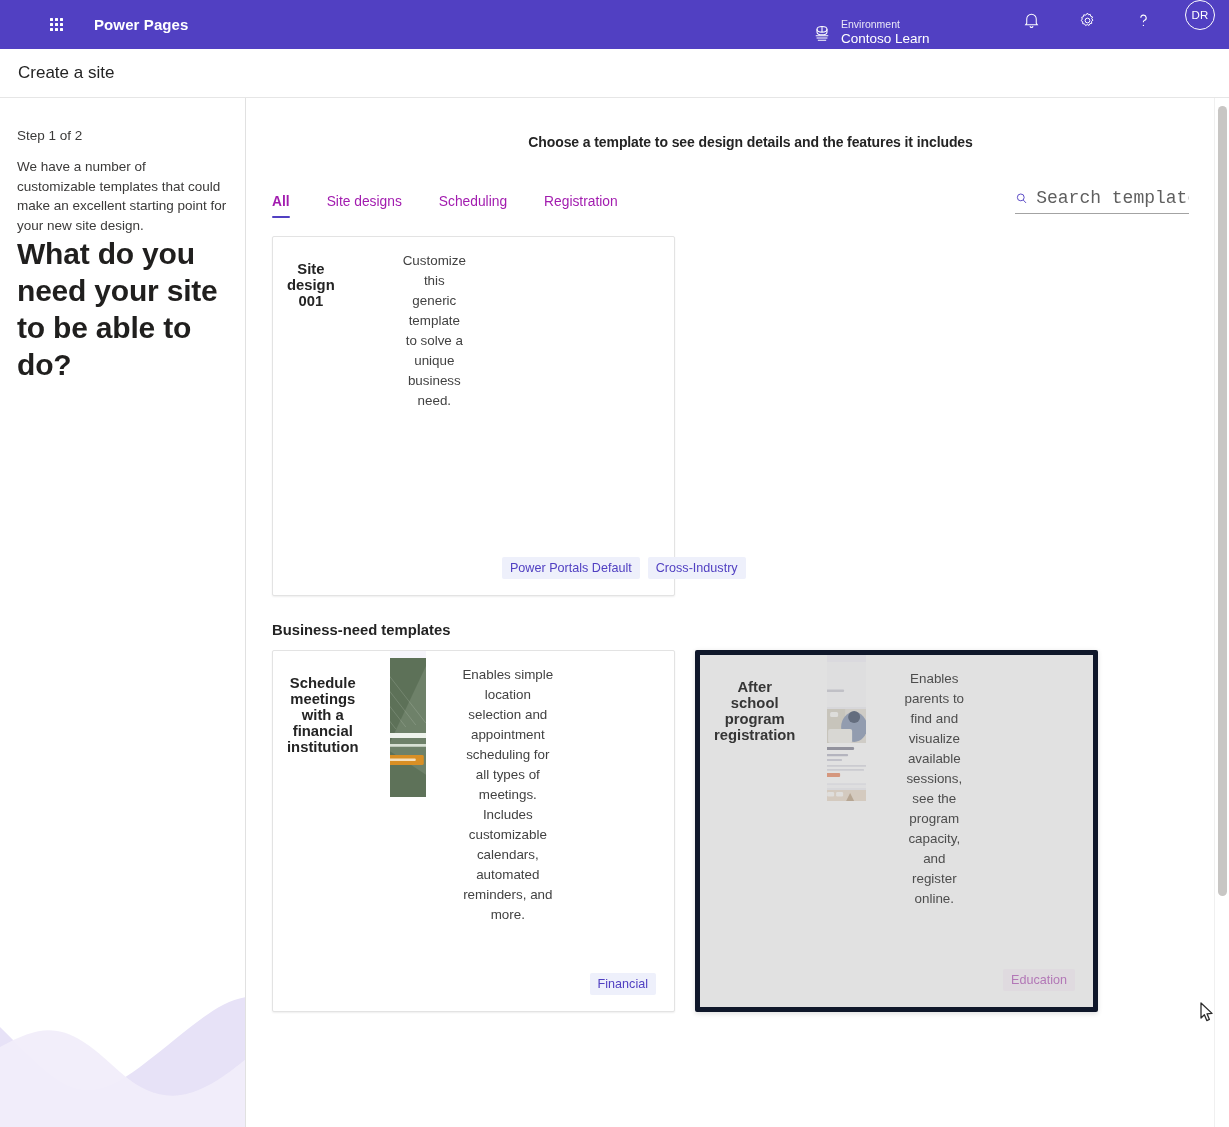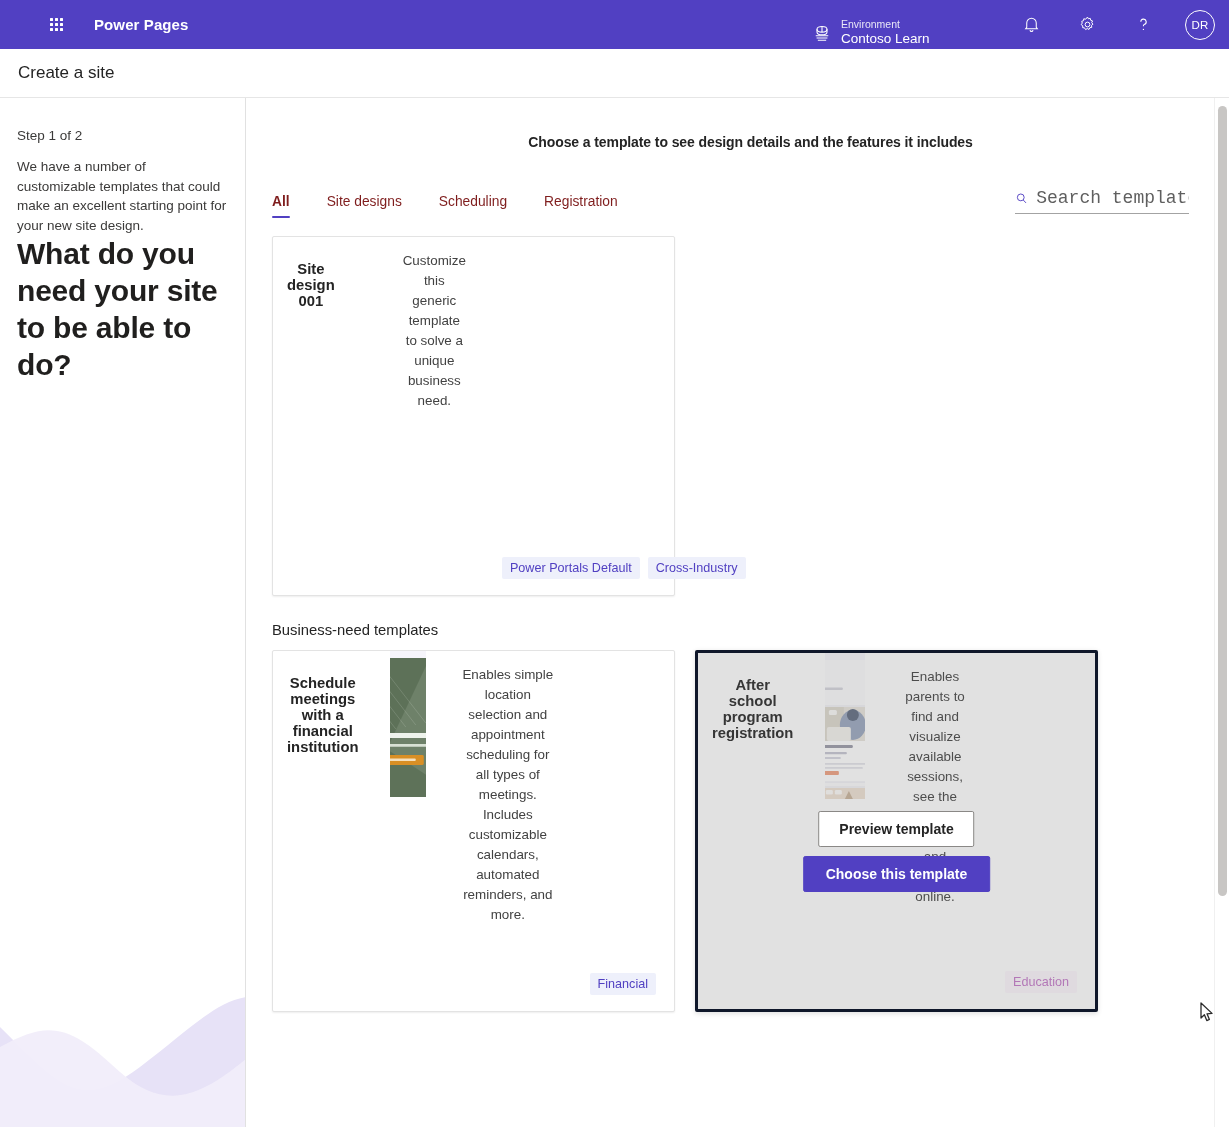--- a/index.html
+++ b/index.html
@@ -45,21 +45,21 @@
     left: 812px; top: 8px; height: 49px;
     display: flex; align-items: center; gap: 9px;
     cursor: pointer;
   }
   #env-icon { width: 20px; height: 20px; display:block; }
   .env-text { line-height: 1.12; }
   .env-label { font-size: 10.5px; color: #e9e6f7; }
   .env-name  { font-size: 13.5px; color: #ffffff; }
   #topbar-actions {
     position: absolute; right: 8px; top: 0; height: 49px;
-    display: flex; align-items: center; gap: 16px;
+    display: flex; gap: 16px;
   }
   .tb-btn {
     width: 40px; height: 40px;
     display: flex; align-items: center; justify-content: center;
     cursor: pointer; border-radius: 3px;
   }
   .tb-btn svg { display: block; }
   #avatar {
     width: 30px; height: 30px; border-radius: 50%;
     border: 1.3px solid #ffffff;
@@ -128,21 +128,21 @@
   
   #tabs-row {
     display: flex; align-items: flex-end;
     padding: 0 26px;
     margin-top: 30px;
     position: relative;
     height: 36px;
   }
   .tab {
     font-size: 13.8px;
-    color: #7f1d1d;
+    color: #a21caf;
     padding: 0 0 7px 0;
     margin-right: 37px;
     cursor: pointer;
     position: relative;
     white-space: nowrap;
   }
   .tab.active { font-weight: 600; }
   .tab.active::after {
     content: "";
     position: absolute;
@@ -223,33 +223,33 @@
   #card1 { height: 360px; margin-bottom: 0; }
   #card1 .card-desc { padding-top: 14px; }
   #card1 .card-tags { padding-bottom: 16px; }
 
   
   #first-card-row { margin-top: 20px; }
 
   
   #section-label {
     font-size: 14.8px;
-    font-weight: 400;
+    font-weight: 700;
     color: #242424;
     padding: 0 26px;
     margin: 26px 0 12px 26px;
     margin-left: 0;
     padding-left: 26px;
   }
 
   .card.biz { height: 362px; }
 
   
   .card.hovered {
-    border: 3px solid #0f172a;
+    border: 5px solid #0f172a;
     box-shadow: 0 1.6px 5px rgba(0,0,0,.12);
   }
   .card.hovered .hover-shade {
     position: absolute; inset: 0;
     background: rgba(120,120,120,.22);
     pointer-events: none;
     z-index: 3;
   }
   .hover-actions {
     position: absolute;
@@ -756,24 +756,20 @@
                 <rect x="297" y="136" width="22" height="5" rx="1.3" fill="#ef8e72"></rect>
               </g>
             </svg>
           </div>
           <div class="card-desc">Enables parents to find and visualize available sessions, see the program capacity, and register online.</div>
           <div class="card-tags">
             <span class="tag edu">Education</span>
           </div>
 
           <div class="hover-shade"></div>
-          <div class="hover-actions">
-            <button class="btn-preview">Preview template</button>
-            <button class="btn-choose">Choose this template</button>
-          </div>
         </div>
 
       </div>
     </div>
 
     <svg id="cursor-ptr" viewBox="0 0 22 26">
       <path d="M5 2 L5 17 L8.4 13.8 L10.8 19.6 L13.4 18.4 L11 12.8 L16 12.4 Z" fill="#ffffff" stroke="#2b2b2b" stroke-width="1.3" stroke-linejoin="round"></path>
     </svg>
 
     <div id="scrollbar-track">

